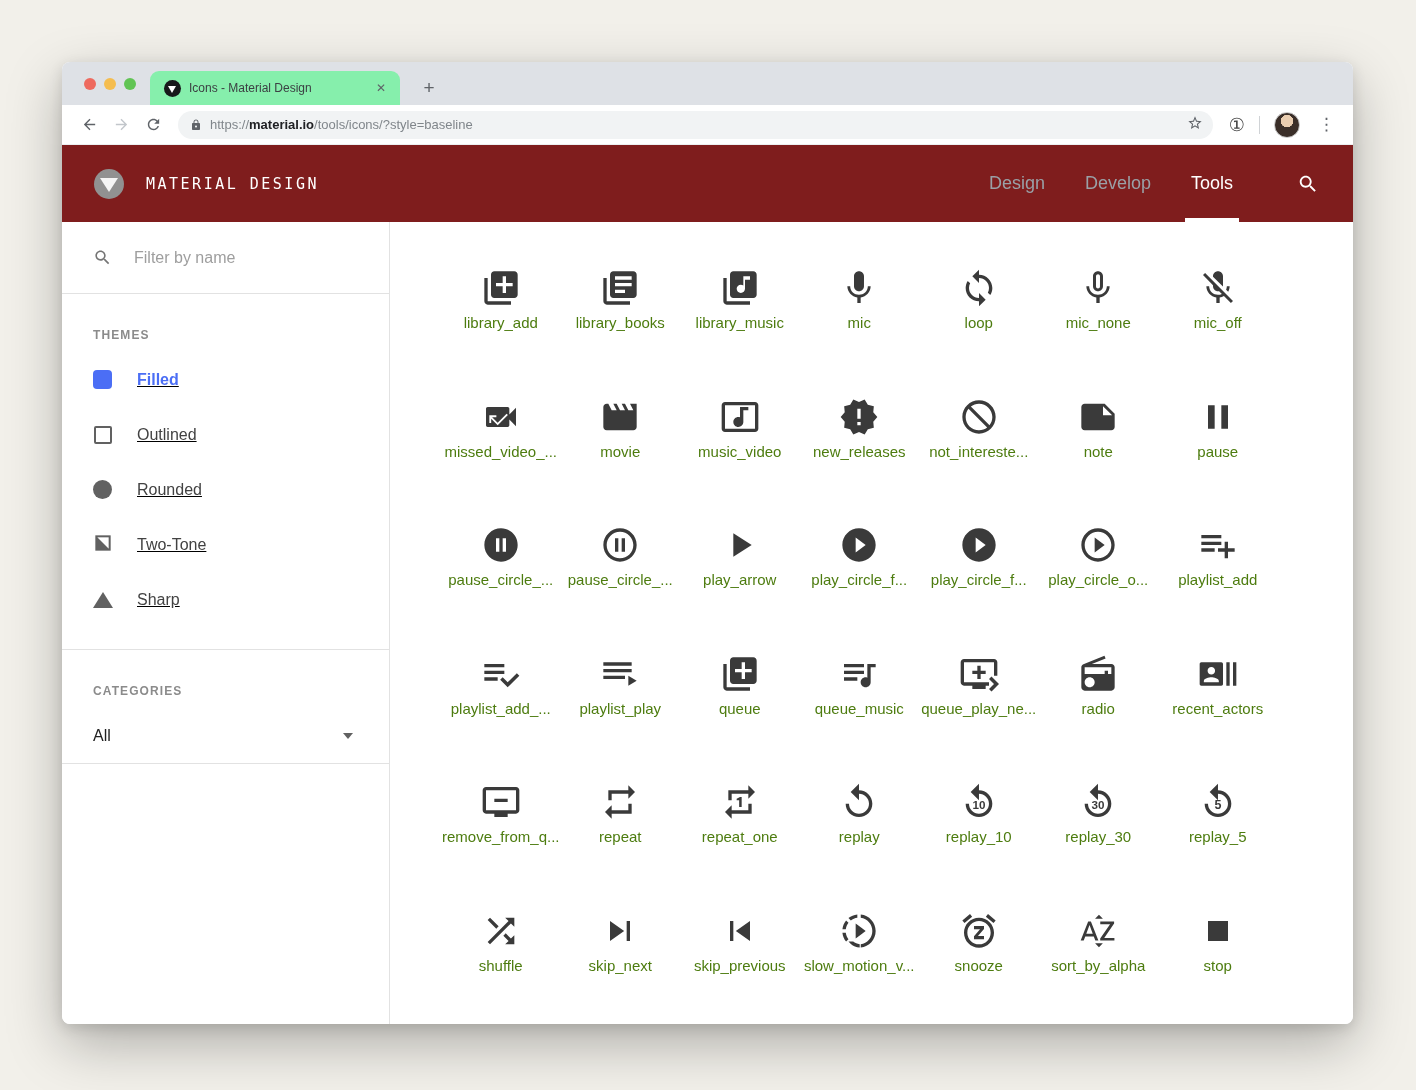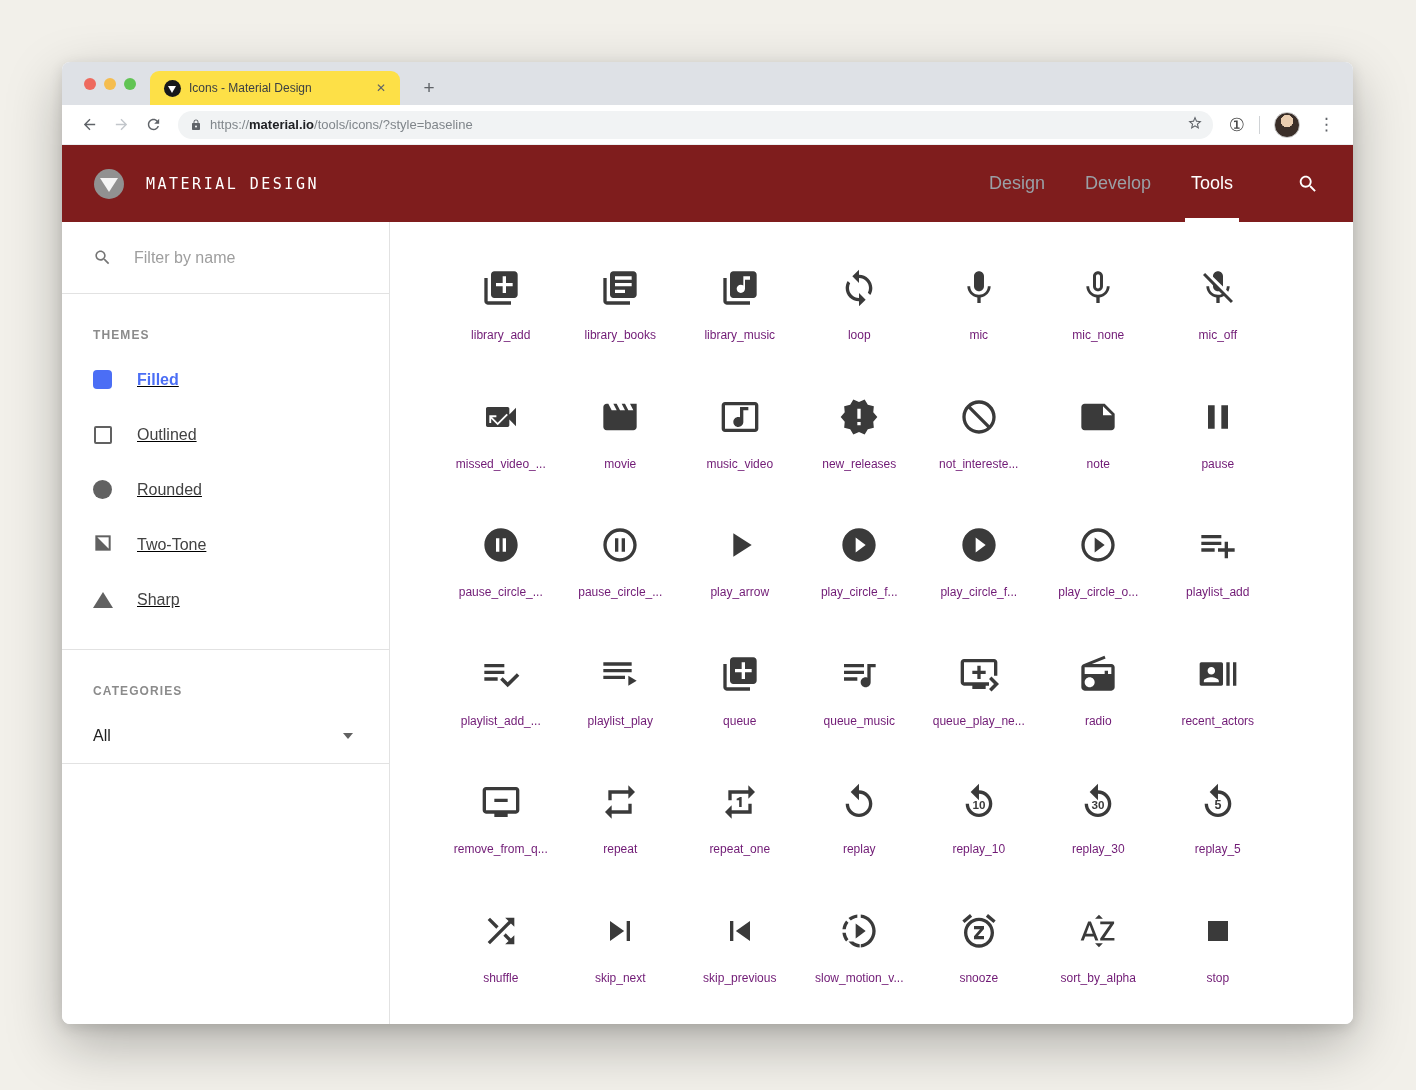--- a/index.html
+++ b/index.html
@@ -18,21 +18,21 @@
     display:flex; flex-direction:column;
     overflow:hidden;
   }
   
   .tabstrip { height:43px; background:#dee1e6; position:relative; flex:none; }
   .traffic { position:absolute; left:22px; top:16px; display:flex; gap:8px; }
   .traffic span { width:12px; height:12px; border-radius:50%; display:block; }
   .tl-red { background:#ee6a5f; } .tl-yellow { background:#f5bd4f; } .tl-green { background:#61c454; }
   .tab {
     position:absolute; left:88px; bottom:0; width:250px; height:34px;
-    background:#fde047; border-radius:9px 9px 0 0;
+    background:#86efac; border-radius:9px 9px 0 0;
     display:flex; align-items:center; padding:0 10px 0 14px; gap:8px;
   }
   .favicon { width:17px; height:17px; border-radius:50%; background:#17181b; position:relative; flex:none; }
   .favicon::after {
     content:""; position:absolute; left:4px; top:6px;
     border-left:4.5px solid transparent; border-right:4.5px solid transparent; border-top:7px solid #fff;
   }
   .tab-title { font-size:12px; color:#3c4043; white-space:nowrap; overflow:hidden; flex:1; }
   .tab-close { font-size:12px; color:#5f6368; cursor:pointer; padding:2px 4px; }
   .newtab { position:absolute; left:352px; bottom:2px; width:30px; height:30px; display:flex; align-items:center; justify-content:center; font-size:19px; color:#5f6368; }
@@ -93,21 +93,21 @@
   .caret { width:0; height:0; border-left:5px solid transparent; border-right:5px solid transparent; border-top:6px solid #616161; }
   .cat-bottom { height:1px; background:#e2e2e2; }
   
   .main { flex:1; overflow:hidden; }
   .icon-grid {
     display:grid; grid-template-columns:repeat(7, 119.5px); grid-auto-rows:128.5px;
     padding:28px 0 0 51px;
   }
   .icon-cell { display:flex; flex-direction:column; align-items:center; padding-top:18px; cursor:pointer; }
   .icon-cell svg { width:40px; height:40px; fill:#3a3a3a; flex:none; }
-  .icon-label { margin-top:20px; font-size:12px; color:#701a75; white-space:nowrap; }
+  .icon-label { margin-top:6px; font-size:15px; color:#4d7c0f; white-space:nowrap; }
 </style>
 </head>
 <body>
 
 <div class="window">
 
   <div class="tabstrip">
     <div class="traffic">
       <span class="tl-red"></span>
       <span class="tl-yellow"></span>
@@ -238,29 +238,29 @@
             <div class="icon-label">library_books</div>
           </div>
           <div class="icon-cell">
             <svg viewBox="0 0 24 24">
               <path d="M20 2H8c-1.1 0-2 .9-2 2v12c0 1.1.9 2 2 2h12c1.1 0 2-.9 2-2V4c0-1.1-.9-2-2-2zm-2 5h-3v5.5c0 1.38-1.12 2.5-2.5 2.5S10 13.88 10 12.5s1.12-2.5 2.5-2.5c.57 0 1.08.19 1.5.51V5h4v2zM4 6H2v14c0 1.1.9 2 2 2h14v-2H4V6z"></path>
             </svg>
             <div class="icon-label">library_music</div>
           </div>
           <div class="icon-cell">
             <svg viewBox="0 0 24 24">
+              <path d="M12 14c1.66 0 2.99-1.34 2.99-3L15 5c0-1.66-1.34-3-3-3S9 3.34 9 5v6c0 1.66 1.34 3 3 3zm5.3-3c0 3-2.54 5.1-5.3 5.1S6.7 14 6.7 11H5c0 3.41 2.72 6.23 6 6.72V21h2v-3.28c3.28-.48 6-3.3 6-6.72h-1.7z"></path>
+            </svg>
+            <div class="icon-label">mic</div>
+          </div>
+          <div class="icon-cell">
+            <svg viewBox="0 0 24 24">
               <path d="M12 4V1L8 5l4 4V6c3.31 0 6 2.69 6 6 0 1.01-.25 1.97-.7 2.8l1.46 1.46C19.54 15.03 20 13.57 20 12c0-4.42-3.58-8-8-8zm0 14c-3.31 0-6-2.69-6-6 0-1.01.25-1.97.7-2.8L5.24 7.74C4.46 8.97 4 10.43 4 12c0 4.42 3.58 8 8 8v3l4-4-4-4v3z"></path>
             </svg>
             <div class="icon-label">loop</div>
-          </div>
-          <div class="icon-cell">
-            <svg viewBox="0 0 24 24">
-              <path d="M12 14c1.66 0 2.99-1.34 2.99-3L15 5c0-1.66-1.34-3-3-3S9 3.34 9 5v6c0 1.66 1.34 3 3 3zm5.3-3c0 3-2.54 5.1-5.3 5.1S6.7 14 6.7 11H5c0 3.41 2.72 6.23 6 6.72V21h2v-3.28c3.28-.48 6-3.3 6-6.72h-1.7z"></path>
-            </svg>
-            <div class="icon-label">mic</div>
           </div>
           <div class="icon-cell">
             <svg viewBox="0 0 24 24">
               <path d="M12 14c1.66 0 2.99-1.34 2.99-3L15 5c0-1.66-1.34-3-3-3S9 3.34 9 5v6c0 1.66 1.34 3 3 3zm-1.2-9.1c0-.66.54-1.2 1.2-1.2.66 0 1.2.54 1.2 1.2l-.01 6.2c0 .66-.53 1.2-1.19 1.2-.66 0-1.2-.54-1.2-1.2V4.9zm6.5 6.1c0 3-2.54 5.1-5.3 5.1S6.7 14 6.7 11H5c0 3.41 2.72 6.23 6 6.72V21h2v-3.28c3.28-.48 6-3.3 6-6.72h-1.7z"></path>
             </svg>
             <div class="icon-label">mic_none</div>
           </div>
           <div class="icon-cell">
             <svg viewBox="0 0 24 24">
               <path d="M19 11h-1.7c0 .74-.16 1.43-.43 2.05l1.23 1.23c.56-.98.9-2.09.9-3.28zm-4.02.17c0-.06.02-.11.02-.17V5c0-1.66-1.34-3-3-3S9 3.34 9 5v.18l5.98 5.99zM4.27 3L3 4.27l6.01 6.01V11c0 1.66 1.33 3 2.99 3 .22 0 .44-.03.65-.08l1.66 1.66c-.71.33-1.5.52-2.31.52-2.76 0-5.3-2.1-5.3-5.1H5c0 3.41 2.72 6.23 6 6.72V21h2v-3.28c.91-.13 1.77-.45 2.54-.9L19.73 21 21 19.73 4.27 3z"></path>

